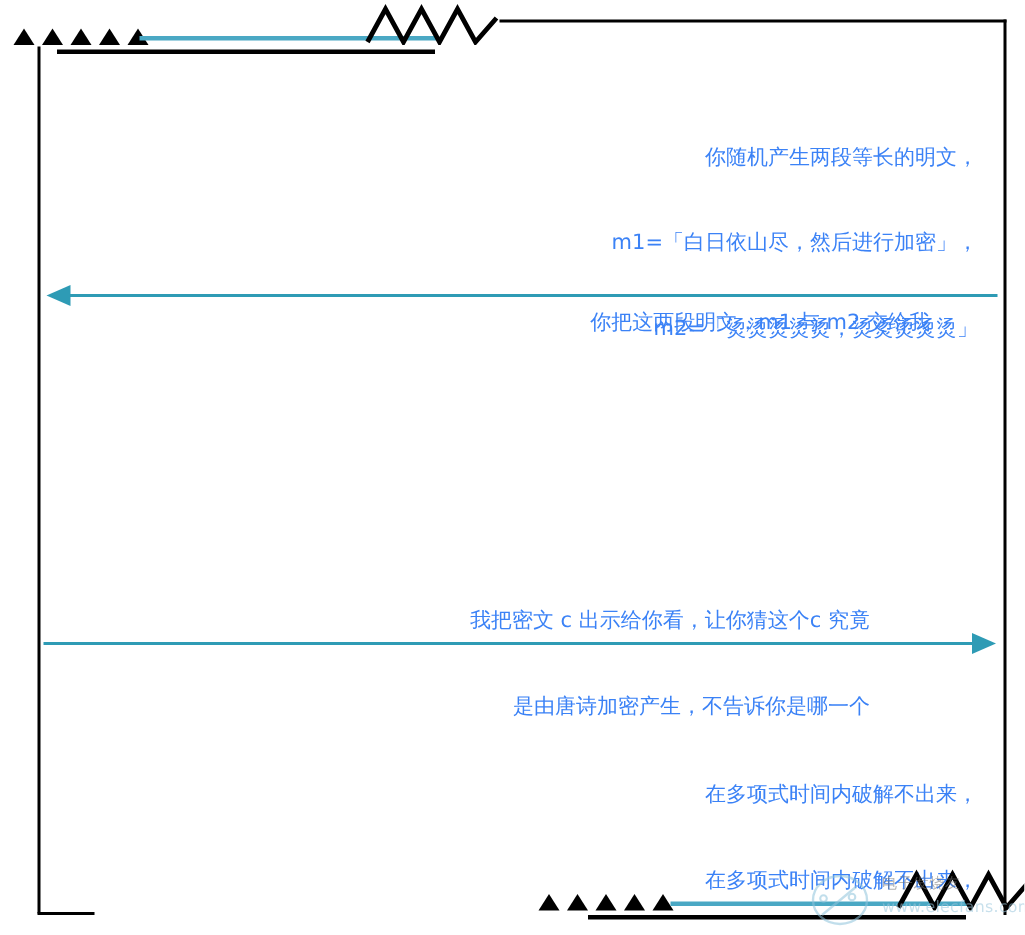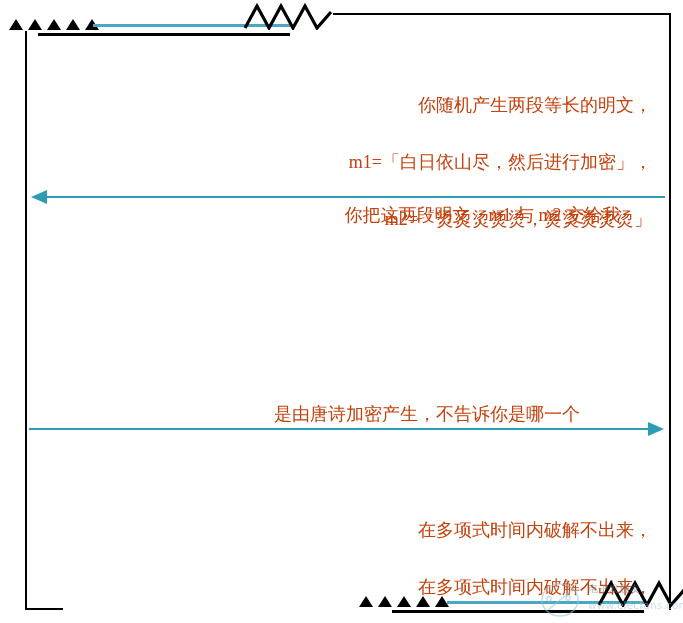--- a/index.html
+++ b/index.html
@@ -90,25 +90,24 @@
   }
   .zigzag-bottom {
     position: absolute;
     left: 597px;
     top: 579px;
   }
 
   
   .msg {
     position: absolute;
-    color: #c2410c;
-    font-size: 18px;
+    color: #3b82f6;
+    font-size: 14px;
     line-height: 19px;
     white-space: pre;
-    font-family: Liberation Serif, serif;
   }
   .msg.right { text-align: right; }
   .msg.center { text-align: right; }
   .msg.left { text-align: left; }
 
   .msg-line { display: block; }
 
   #msg-1 { left: 320px; top: 58px; width: 332px; }
   #msg-2 { left: 60px; top: 168px; width: 560px; }
   #msg-3 { left: 27px; top: 256px; width: 400px; }
@@ -208,20 +207,21 @@
   </div>
 
   <div class="msg center" id="msg-2">
     <span class="msg-line">你把这两段明文，m1 与 m2 交给我</span>
   </div>
   <div class="arrow-line left-msg"></div>
   <div class="arrow-head left"></div>
 
 
   <div class="msg center" id="msg-4">
+    <span class="msg-line">我把密文 c 出示给你看，让你猜这个c 究竟</span>
     <span class="msg-line">是由唐诗加密产生，不告诉你是哪一个</span>
   </div>
   <div class="arrow-line right-msg"></div>
   <div class="arrow-head right"></div>
 
   <div class="msg right" id="msg-5">
     <span class="msg-line">在多项式时间内破解不出来，</span>
     <span class="msg-line">在多项式时间内破解不出来，</span>
     
     

